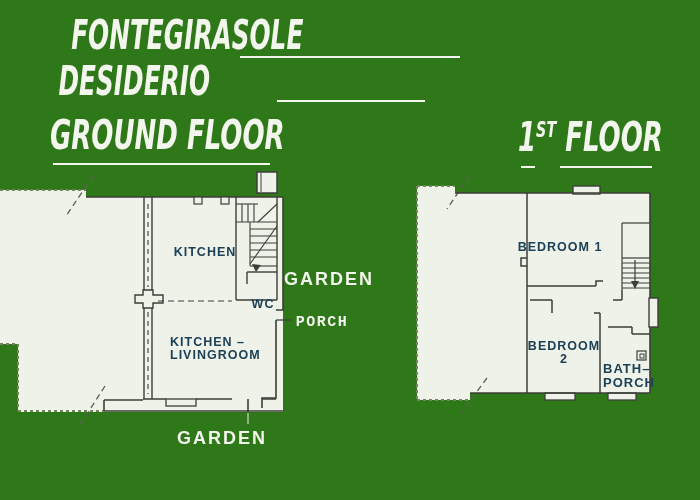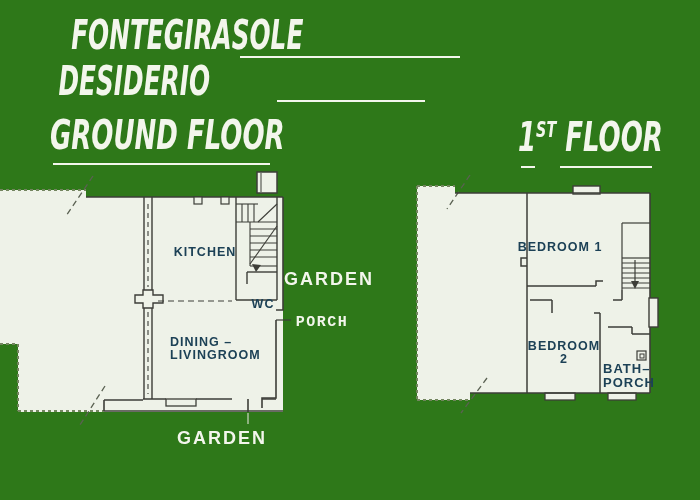--- a/index.html
+++ b/index.html
@@ -184,21 +184,21 @@
 
 <div class="abs floor-heading" style="left:518px;top:114px;">
   <span class="brush"><span>1</span><sup>ST</sup><span> FLOOR</span></span>
 </div>
 <div class="abs underline" style="left:521px;top:166px;width:14px;"></div>
 <div class="abs underline" style="left:560px;top:166px;width:92px;"></div>
 
 <div class="abs room-label center" style="left:205px;top:246px;">KITCHEN</div>
 <div class="abs room-label center" style="left:263px;top:278px;margin-top:20px;">WC</div>
 <div class="abs room-label" style="left:170px;top:336px;">
-  <div>DINING –</div>
+  <div>KITCHEN –</div>
   <div>LIVINGROOM</div>
 </div>
 
 <div class="abs out-label garden" style="left:329px;top:269px;">GARDEN</div>
 <div class="abs out-label porch" style="left:322px;top:314px;">PORCH</div>
 <div class="abs out-label garden" style="left:222px;top:428px;">GARDEN</div>
 
 <div class="abs room-label center" style="left:560px;top:241px;">BEDROOM 1</div>
 <div class="abs room-label center" style="left:564px;top:340px;">
   <div>BEDROOM</div>

